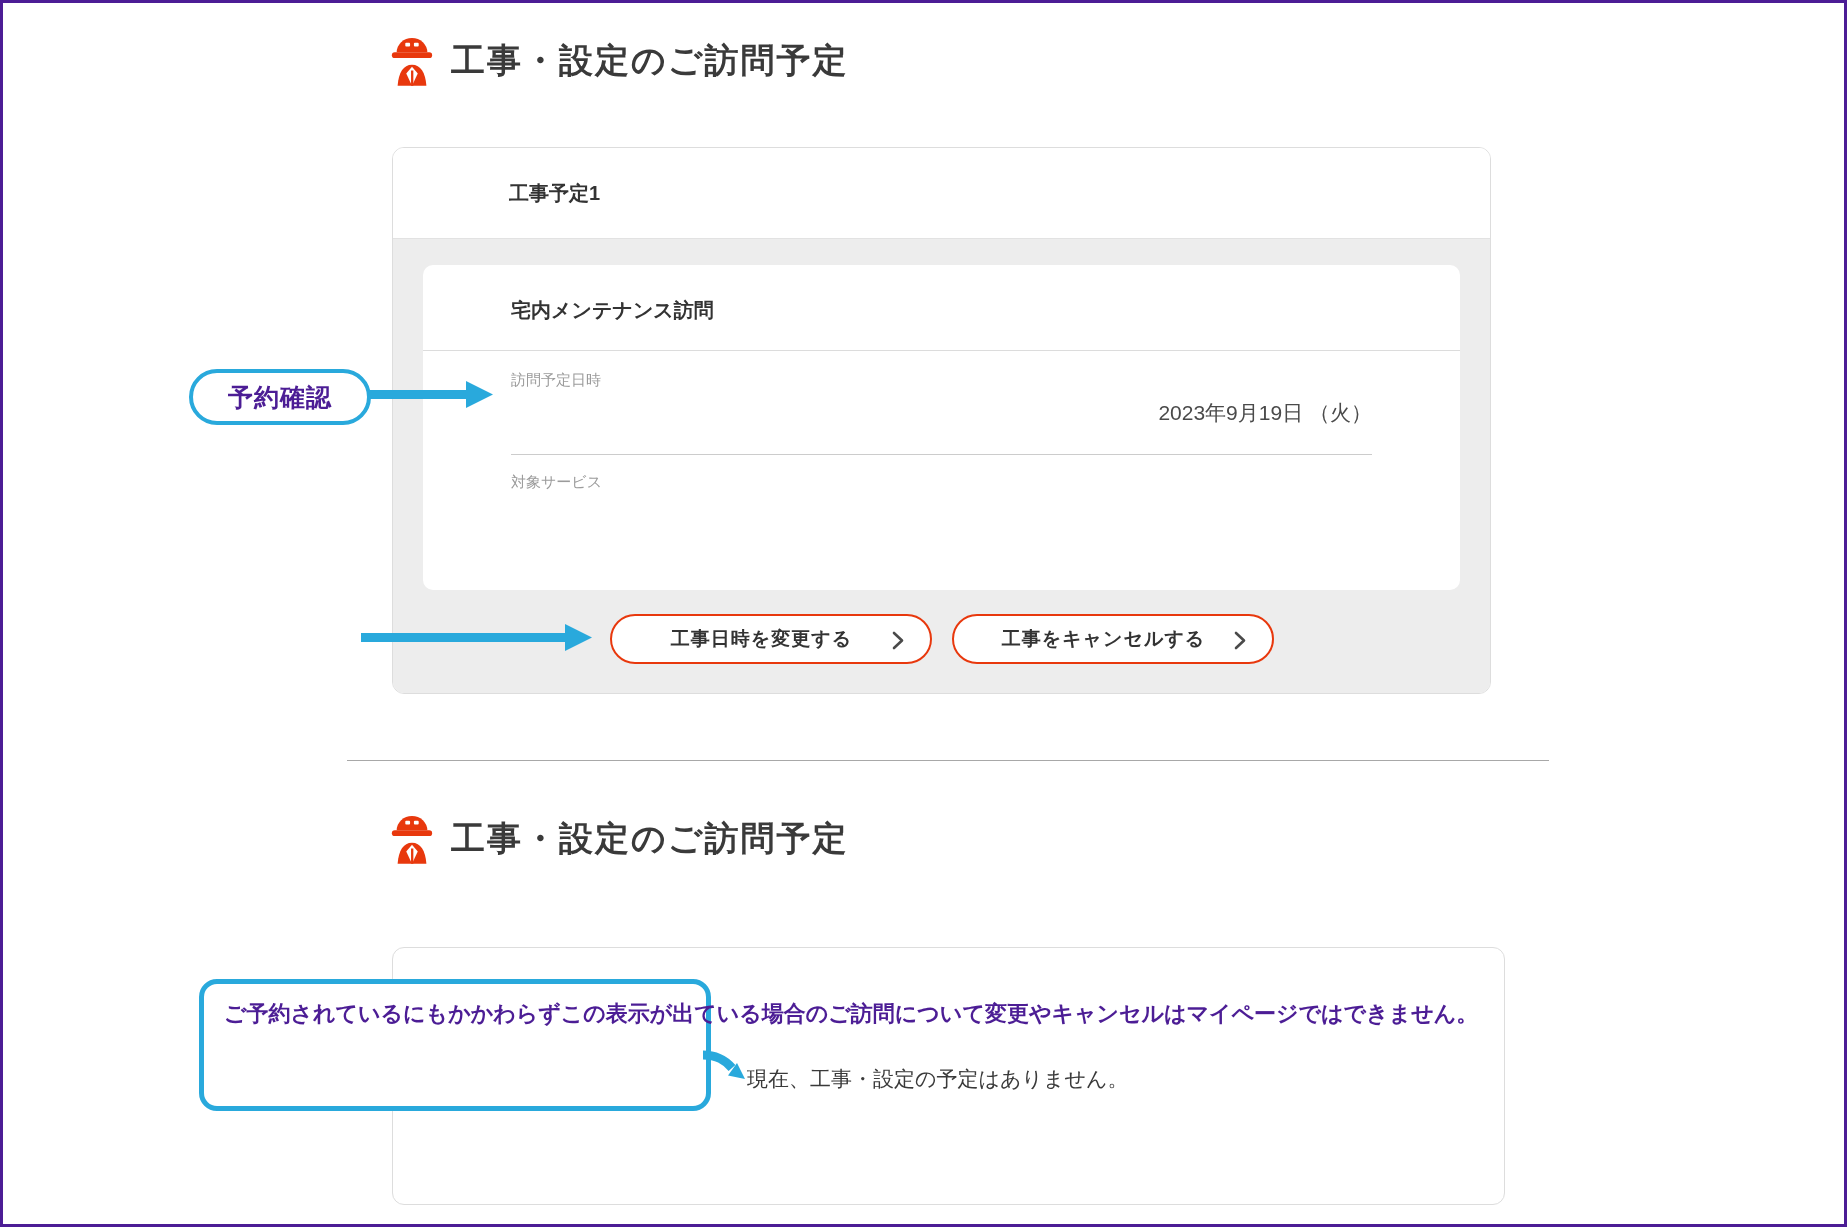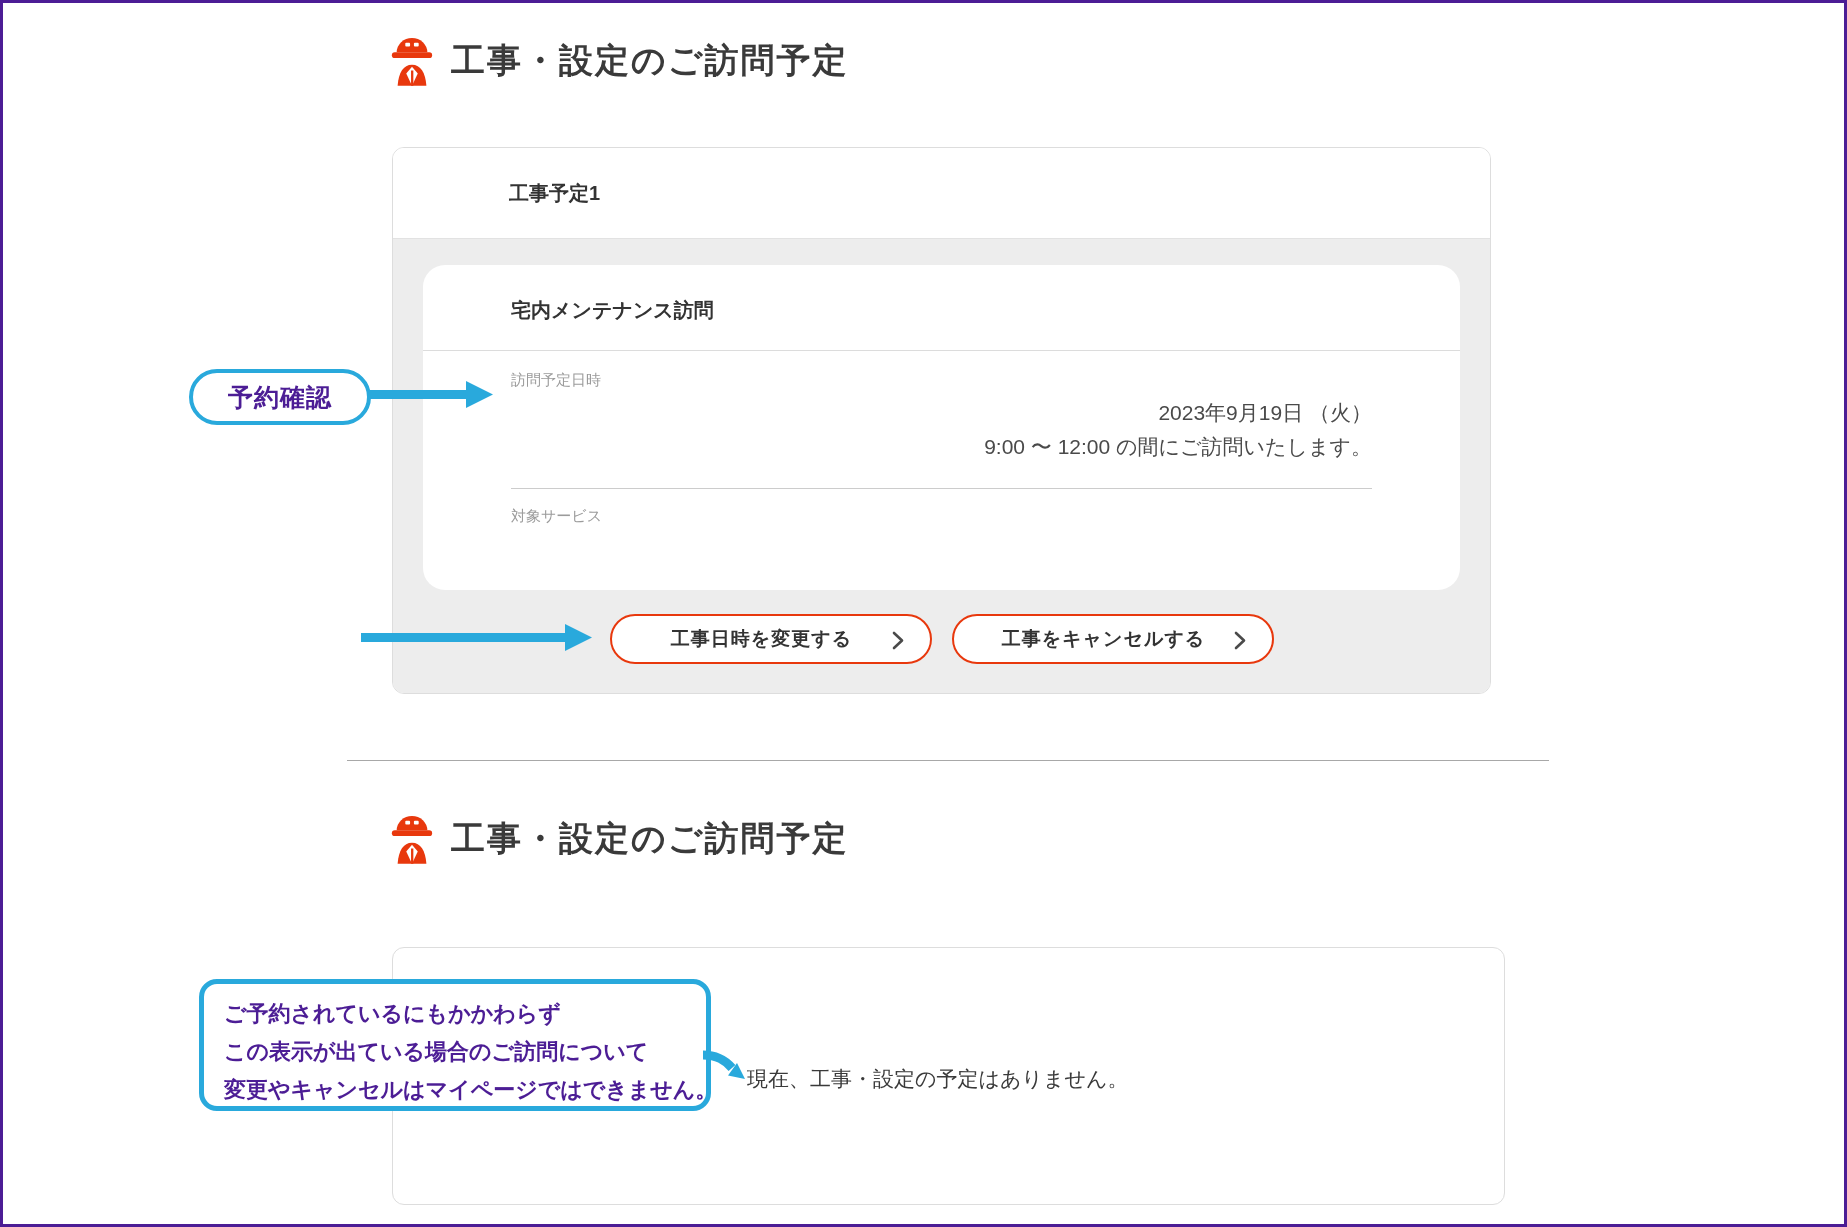--- a/index.html
+++ b/index.html
@@ -13,21 +13,21 @@
   .sec-header { position:absolute; left:386px; display:flex; align-items:center; gap:16px; }
   .sec-header.h1 { top:28px; }
   .sec-header.h2 { top:806px; }
   .sec-title { font-size:34px; font-weight:700; color:#3a3a3a; letter-spacing:2px; }
   
   .card { background:#fff; border:1px solid #ddd; border-radius:12px; position:absolute; }
   .card1 { left:389px; top:144px; width:1099px; height:547px; overflow:hidden; }
   .card1-header { height:90px; display:flex; align-items:center; padding-left:116px;
     font-size:20px; font-weight:700; color:#333; background:#fff; }
   .card1-body { background:#ededed; border-top:1px solid #e2e2e2; height:457px; padding:26px 30px 0; }
-  .inner-card { background:#fff; border-radius:22px; height:325px; overflow:hidden; }
+  .inner-card { background:#fff; border-radius:10px; height:325px; overflow:hidden; }
   .inner-title { padding:32px 0 26px 88px; font-size:20px; font-weight:700; color:#333;
     border-bottom:1px solid #dcdcdc; }
   .inner-content { padding:20px 88px 0; }
   .field-label { font-size:15px; color:#9b9b9b; margin-bottom:6px; }
   .field-value { font-size:21px; color:#4a4a4a; line-height:34px;text-align:right; }
   hr.inset { border:none; border-top:1px solid #ccc; margin:24px 0 18px; }
   .service-row { display:flex; align-items:flex-end; gap:10px; margin-top:10px; }
   .service-name { font-size:21px; color:#4a4a4a; padding-bottom:8px; }
   .btn-row { display:flex; justify-content:center; gap:20px; margin-top:24px; }
   .pill-btn { position:relative; width:322px; height:50px; background:#fff;
@@ -45,21 +45,21 @@
   
   .callout { position:absolute; background:#fff; border:4px solid #29a9dc; color:#4c1d95;
     font-weight:700; display:flex; align-items:center; justify-content:center;
     text-align:center; z-index:6; }
   .callout1 { left:186px; top:366px; width:182px; height:56px; border-radius:28px;
     font-size:25px; letter-spacing:1px; }
   .callout2 { left:186px; top:592px; width:176px; height:92px; border-radius:22px;
     font-size:25px; line-height:37px; flex-direction:column; }
   .callout3 { left:196px; top:976px; width:512px; height:132px; border-radius:18px;
     border-width:5px; font-size:22px; line-height:38px; align-items:flex-start;
-    justify-content:flex-start; text-align:left; padding:11px 0 0 20px; flex-direction:column; }
+    justify-content:flex-start; text-align:left; padding:11px 0 0 20px; flex-direction:row; }
   .callout3 span { display:block; white-space:nowrap; }
   .co-arrow { position:absolute; z-index:6; }
   .arrow1 { left:364px; top:375px; }
   .arrow2 { left:358px; top:618px; }
   .arrow3 { left:700px; top:1044px; }
 </style>
 </head>
 <body>
 
 <div class="page">
@@ -80,21 +80,20 @@
   </div>
 
   <div class="card card1">
     <div class="card1-header">工事予定1</div>
     <div class="card1-body">
       <div class="inner-card">
         <div class="inner-title">宅内メンテナンス訪問</div>
         <div class="inner-content">
           <div class="field-label">訪問予定日時</div>
           <div class="field-value">2023年9月19日 （火）</div>
-          <div class="field-value">9:00 〜 12:00 の間にご訪問いたします。</div>
           <hr class="inset">
           <div class="field-label">対象サービス</div>
         </div>
       </div>
       <div class="btn-row">
         <button class="pill-btn">
           <span class="btn-label">工事日時を変更する</span>
           <span class="chev">
             <svg width="12" height="19" viewBox="0 0 12 19">
                 <path d="M2 2 L10 9.5 L2 17" stroke="#4a4a4a" stroke-width="2.6" fill="none" stroke-linecap="round" stroke-linejoin="round"></path>

